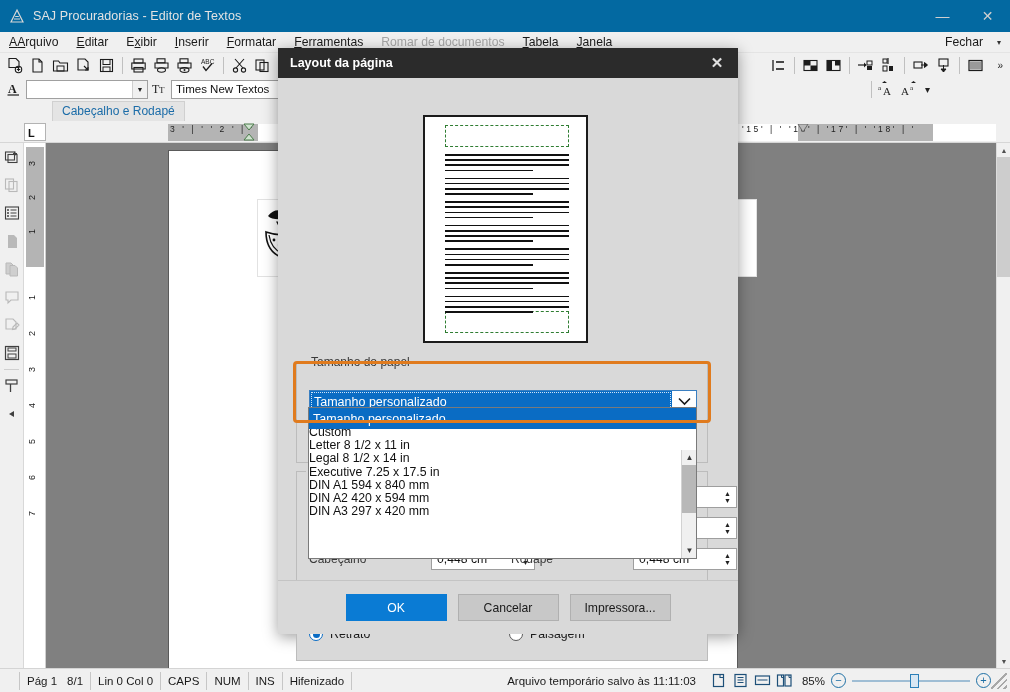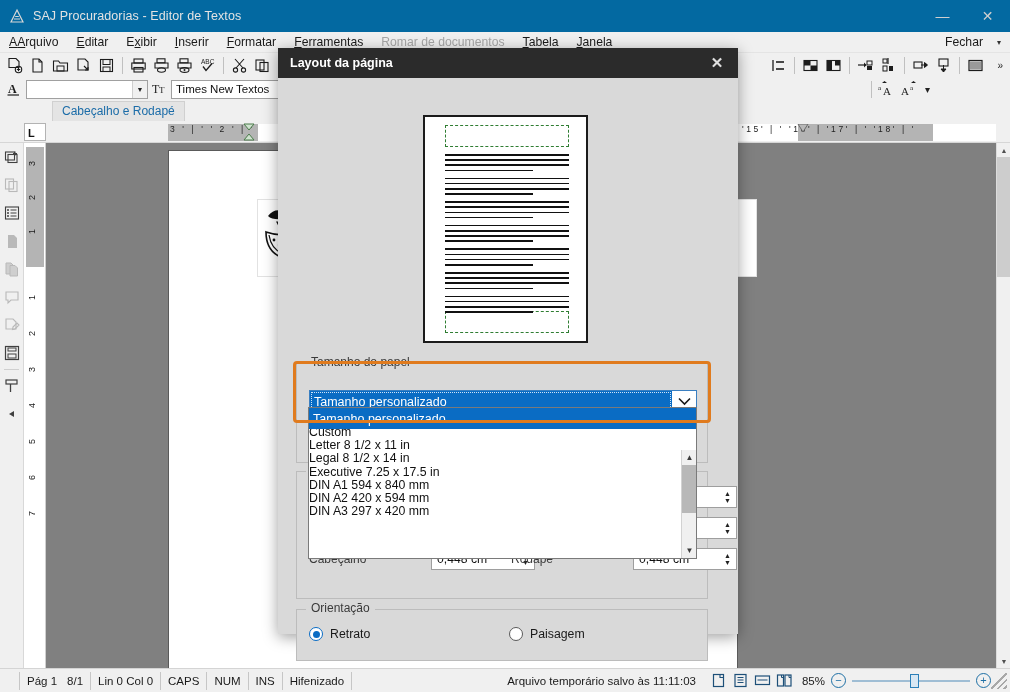--- a/index.html
+++ b/index.html
@@ -901,17 +901,22 @@
             <div class="radio-dot"></div>
           </div>
           <div class="radio-label">Retrato</div>
         </div>
         <div class="radio-row" style="left:212px;">
           <div class="radio off"></div>
           <div class="radio-label">Paisagem</div>
         </div>
       </div>
 
+      <div class="dlg-footer">
+        <div class="btn primary">OK</div>
+        <div class="btn">Cancelar</div>
+        <div class="btn">Impressora...</div>
+      </div>
 
     </div>
   </div>
 
 </div>
 
 </body></html>

